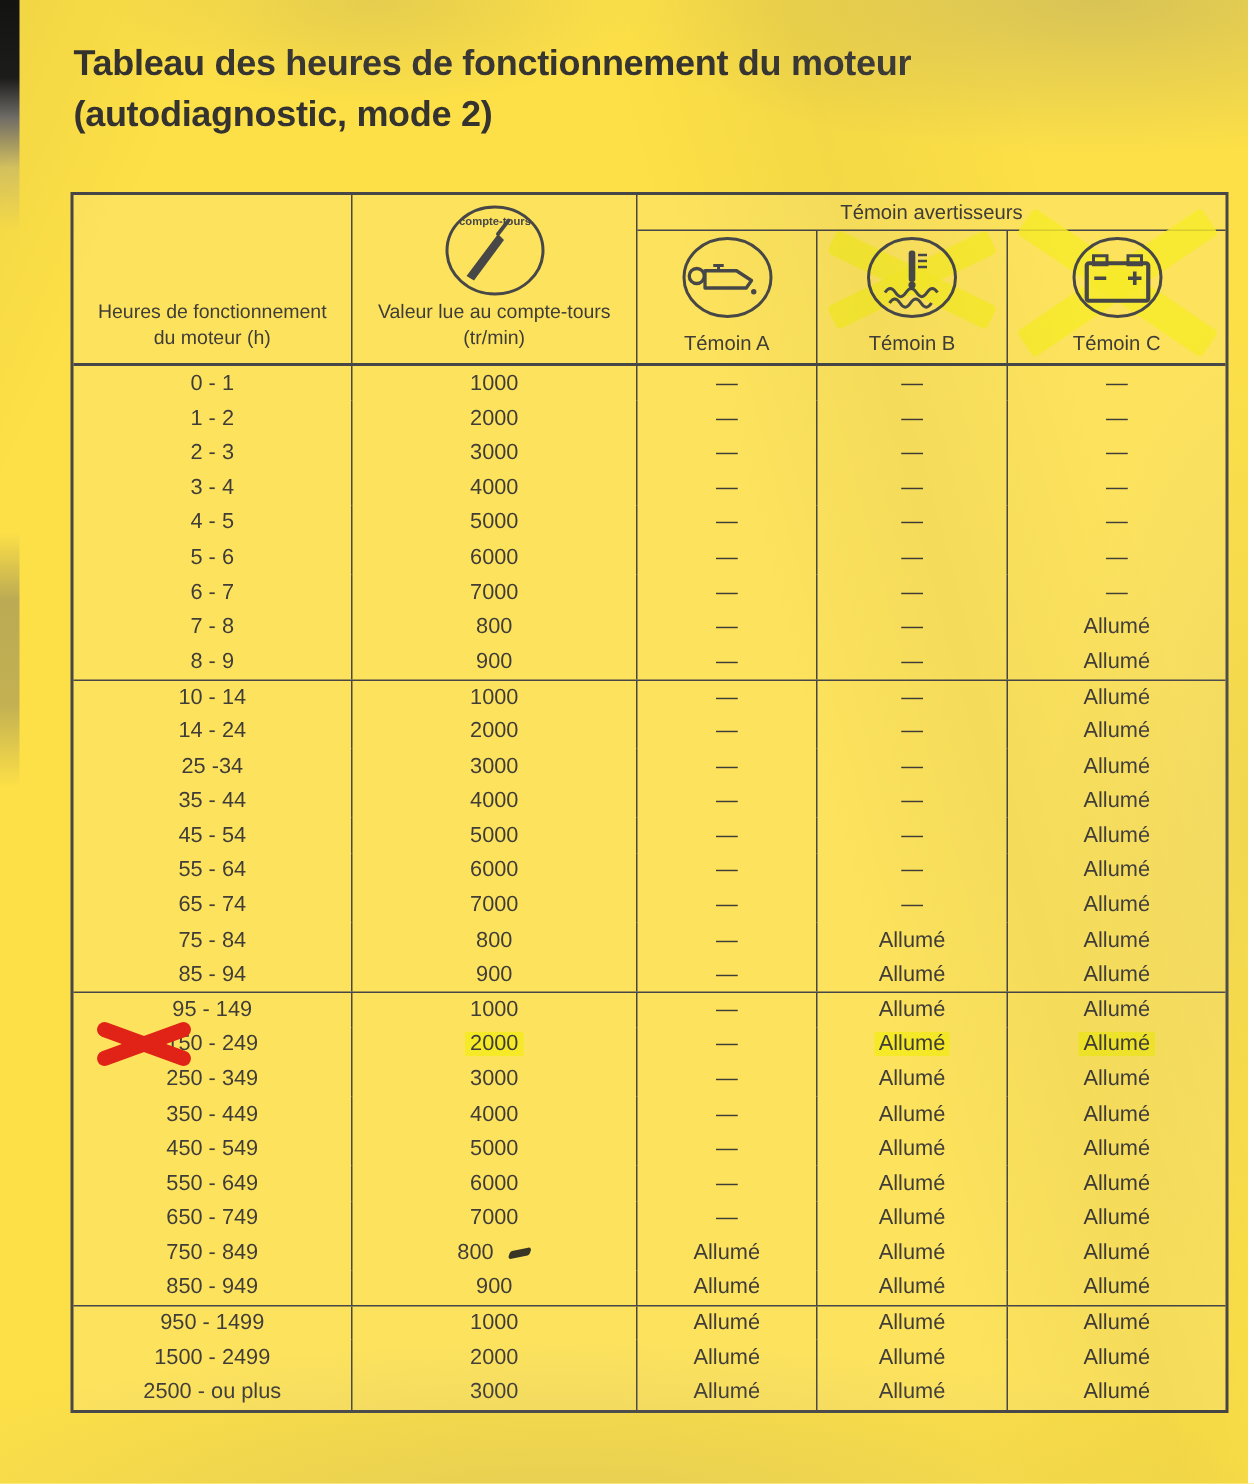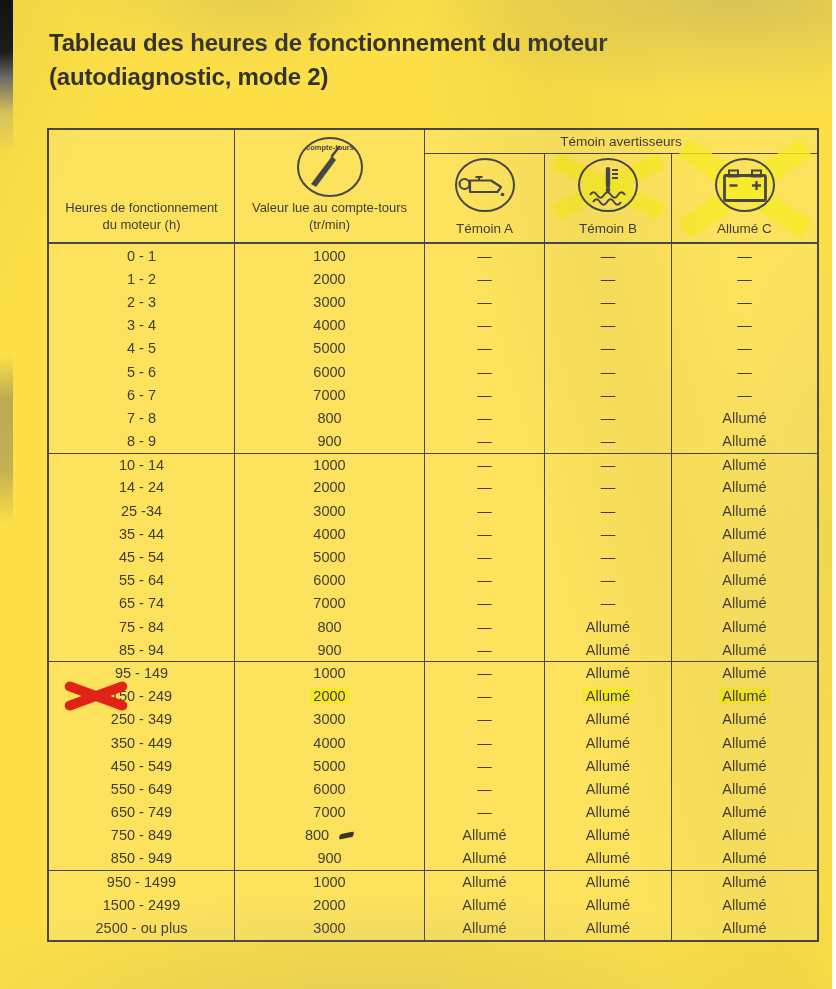--- a/index.html
+++ b/index.html
@@ -136,21 +136,21 @@
                 <i></i>
               </span>
             <svg width="64" height="56" viewBox="0 0 64 56">
               <ellipse cx="32" cy="28" rx="29" ry="26" fill="none" stroke="#474747" stroke-width="2"></ellipse>
               <rect x="16" y="13.5" width="9" height="6" fill="none" stroke="#474747" stroke-width="2"></rect>
               <rect x="39" y="13.5" width="9" height="6" fill="none" stroke="#474747" stroke-width="2"></rect>
               <rect x="11.5" y="18.5" width="41" height="25" rx="1.5" fill="none" stroke="#474747" stroke-width="2.8"></rect>
               <path d="M16.5 28.5 h8" stroke="#474747" stroke-width="2.4"></path>
               <path d="M39 28.5 h9 M43.5 24 v9" stroke="#474747" stroke-width="2.4"></path>
             </svg>
-            <div class="wlabel">Allumé C</div>
+            <div class="wlabel">Témoin C</div>
           </div>
 
         </div>
       </div>
     </div>
 
     <div class="tbody">
         <div class="trow">
     <div class="cell bdr">
 

